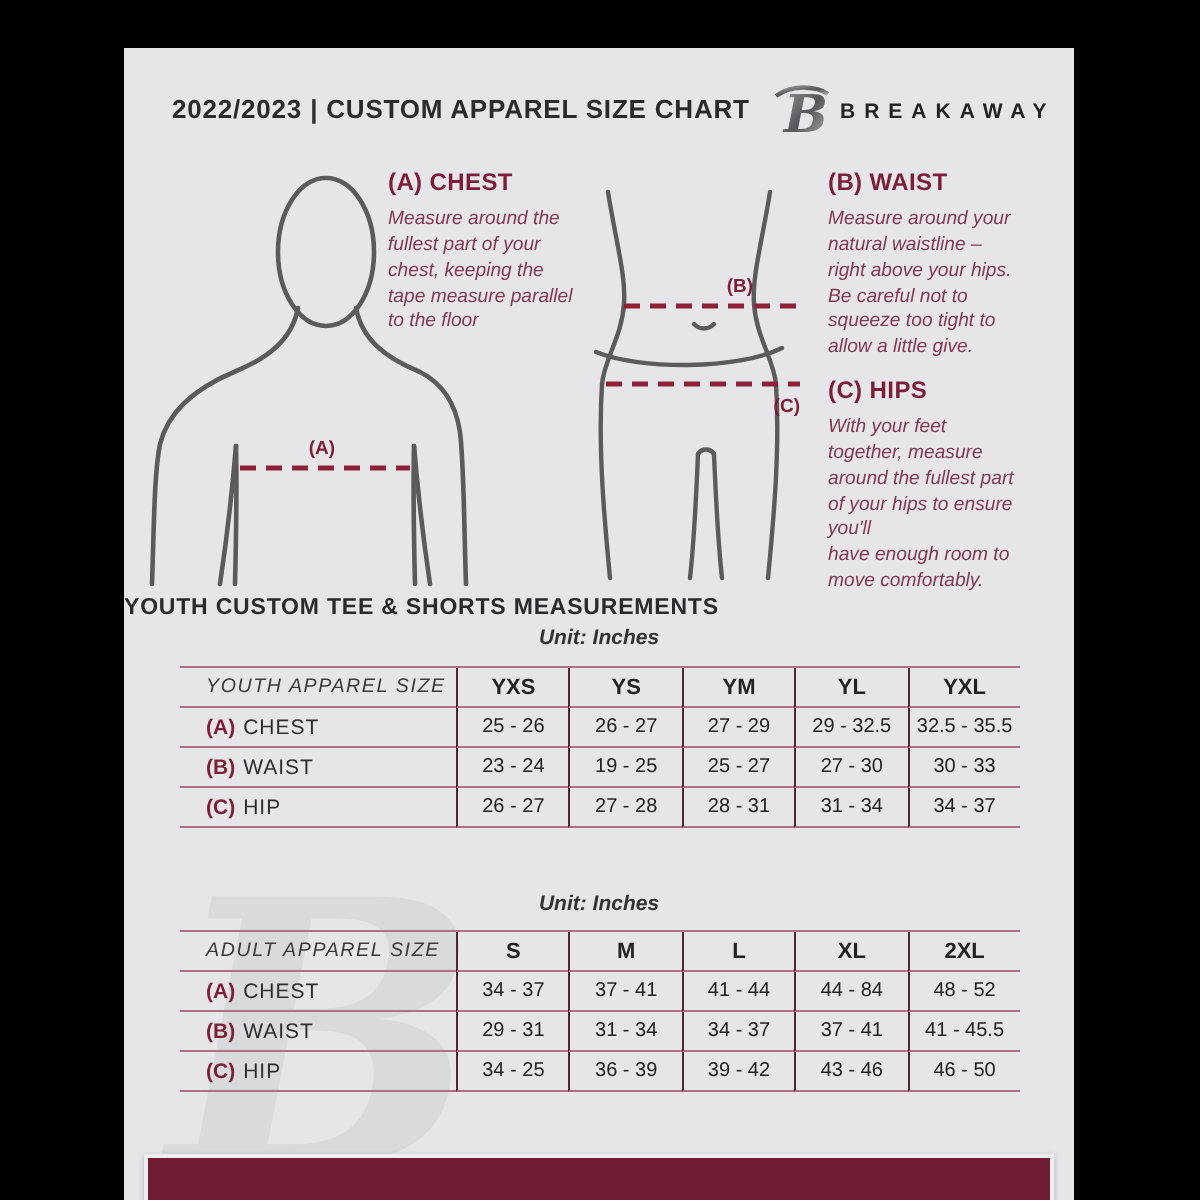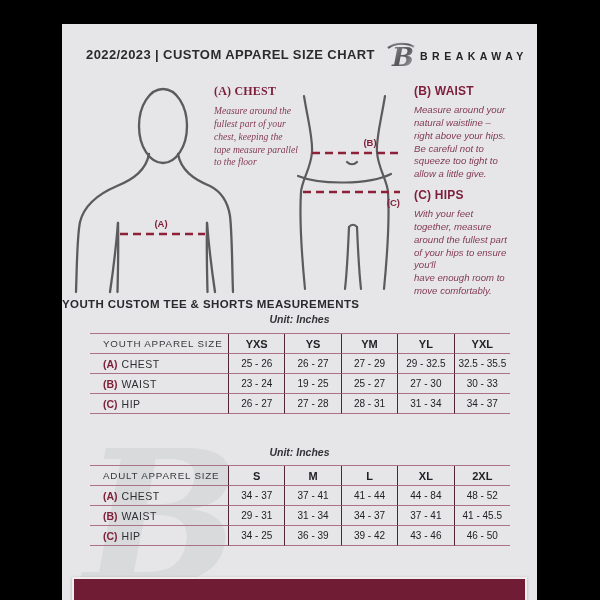--- a/index.html
+++ b/index.html
@@ -28,21 +28,21 @@
                 font-style:italic; font-weight:600; color:#333337; }
 
   
   .size-table { position:absolute; left:28px; width:420px; display:grid;
                 grid-template-columns:138px repeat(5,1fr);
                 border-top:1.5px solid #aa7282; z-index:2; }
   .t-cell { height:20px; display:flex; align-items:center; justify-content:center;
             border-bottom:1.5px solid #aa7282; font-size:10px; color:#222226; font-weight:500; }
   .t-cell.v { border-left:1.5px solid #4e2530; }
   .t-cell.lab { justify-content:flex-start; padding-left:13px; }
-  .t-head-label { font-size:9.8px; font-weight:400; letter-spacing:.8px; color:#3a3a3e; }
+  .t-head-label { font-size:9.8px; font-weight:400; letter-spacing:.8px; color:#3a3a3e;font-style:italic; }
   .t-head-size { font-weight:700; font-size:11px; color:#232327; }
   .row-prefix { color:#7e1f38; font-weight:800; margin-right:4px; font-size:10.5px; }
   .row-name { font-size:10.5px; letter-spacing:.5px; color:#2e2e32; font-weight:500; }
 
   
   .watermark { position:absolute; left:22px; top:402px; font-family:"DejaVu Serif", serif;
                font-style:italic; font-weight:700; font-size:185px; line-height:1;
                color:#d9dadc; z-index:1; user-select:none; }
   .footer-bar { position:absolute; left:10px; top:553px; width:455px; height:38px;
                 background:#6f1c34; border:2px solid #efedee; z-index:3;
@@ -77,21 +77,21 @@
       <path d="M108,72 C111,88 123,97 140,104 C152,110 158,121 160,134 C162,150 162,182 163,210"></path>
       <path d="M48,141 C46,165 43,190 40,210"></path>
       <path d="M48,141 C48.5,165 48,190 47.5,210"></path>
       <path d="M137,141 C139,165 142,190 145,210"></path>
       <path d="M137,141 C136.5,165 137,190 137.5,210"></path>
     </g>
     <path d="M50,152 L135,152" stroke="#8e2038" stroke-width="2.4" stroke-dasharray="8 5" fill="none"></path>
     <text x="91" y="145" text-anchor="middle" font-size="9.5" font-weight="700" fill="#7e1f38">(A)</text>
   </svg>
 
-  <div class="instr" style="left:152px; top:60px; width:108px;font-family:Liberation Serif, serif;">
+  <div class="instr" style="left:132px; top:60px; width:108px;">
     <div class="instr-head">(A) CHEST</div>
     <div class="instr-body">Measure around the
 fullest part of your
 chest, keeping the
 tape measure parallel
 to the floor</div>
   </div>
 
   <svg class="fig-svg" style="left:220px; top:62px;" width="125" height="205" viewBox="0 0 125 205">
     <g stroke="#5b5b5e" stroke-width="2.2" fill="none" stroke-linecap="round">

